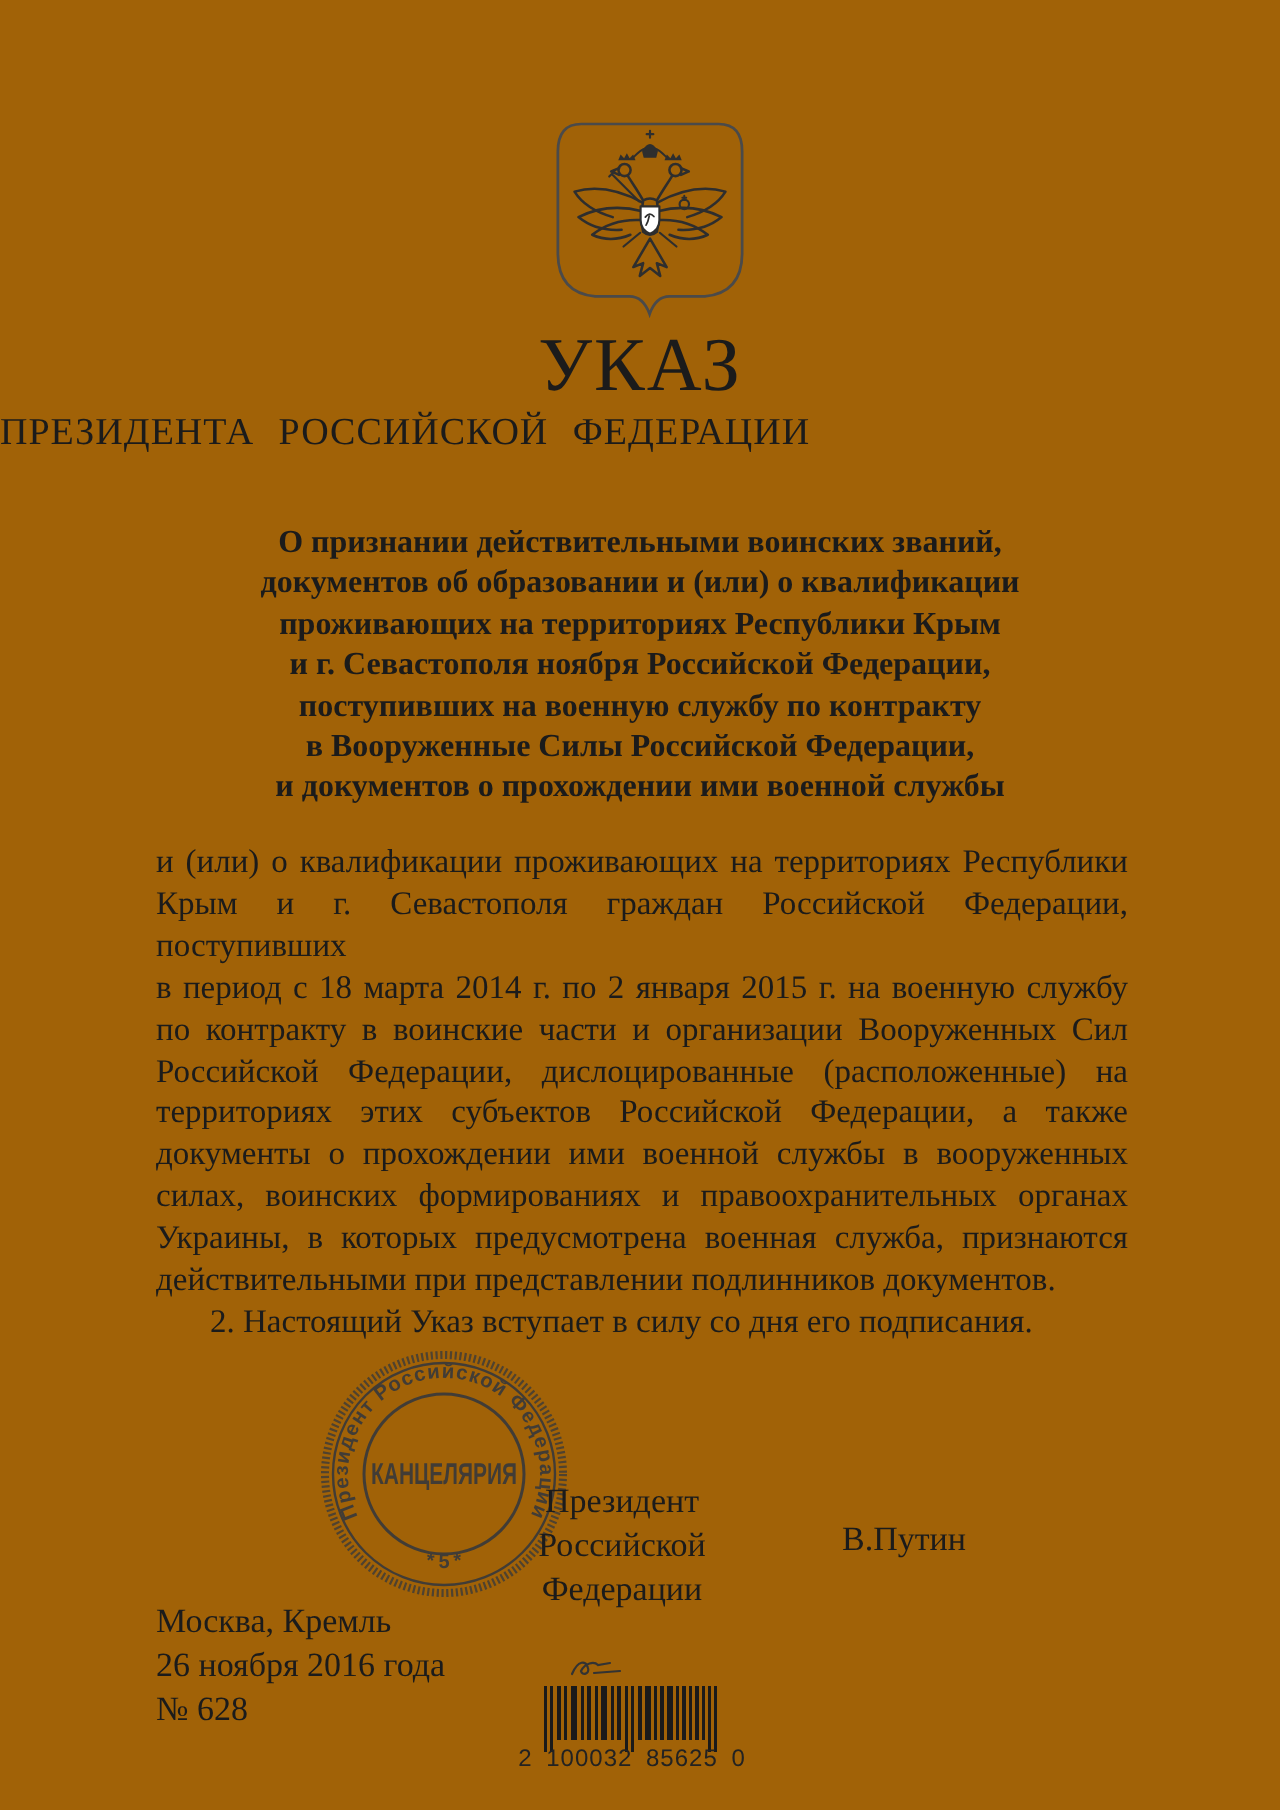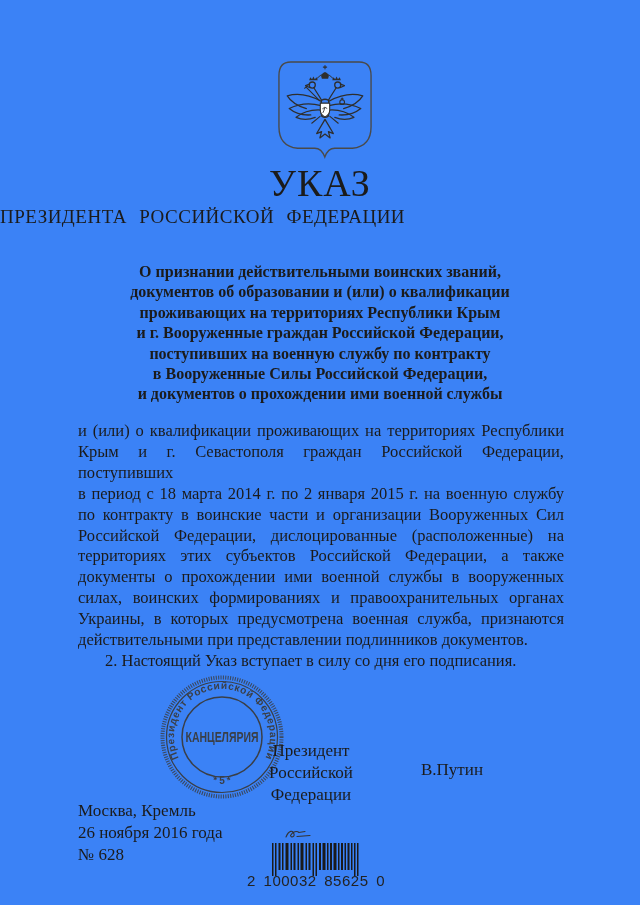--- a/index.html
+++ b/index.html
@@ -1,18 +1,18 @@
 <!DOCTYPE html>
 <html style="--ink: #1b1b1b; --stamp: #3a3a3a;"><head>
 <meta charset="utf-8">
 <style>
   :root { --ink:#1b1b1b; --stamp:#3a3a3a; }
   html,body { margin:0; padding:0; background:#ffffff; }
   .page {
-    position:relative; width:640px; height:905px; background:#3b82f6;
+    position:relative; width:640px; height:905px; background:#a16207;
     font-family:"Liberation Serif", serif; color:var(--ink); overflow:hidden;
   }
   .emblem { position:absolute; left:276px; top:59px; width:98px; height:104px; }
   .title {
     position:absolute; left:0; top:163px; width:640px; text-align:center;
     font-size:38px; letter-spacing:1px; line-height:40px;
   }
   .subtitle {
     position:absolute; left:0; top:205px; width:640px; 
     font-size:19px; letter-spacing:0.5px; word-spacing:7px; line-height:24px;
@@ -36,21 +36,21 @@
   .footer {
     position:absolute; left:78px; top:800px; font-size:17px; line-height:21.8px;
   }
   .stamp { position:absolute; left:159px; top:674px; width:126px; height:126px; opacity:0.93; }
   .scribble { position:absolute; left:284px; top:827px; width:30px; height:15px; }
   .barcode {
     position:absolute; left:270px; top:843px; width:92px;
     display:flex; flex-direction:column; align-items:center;
   }
   .barcode-digits {
-    font-family:"Liberation Sans", sans-serif; font-size:15px;
+    font-family:"Liberation Sans", sans-serif; font-size:12px;
     letter-spacing:0.5px; word-spacing:3px; margin-top:-4px; color:#222;
     white-space:nowrap;
   }
 </style>
 </head>
 <body>
 
 <div class="page">
 
   <svg class="emblem" viewBox="0 0 100 104" aria-hidden="true">
@@ -84,21 +84,21 @@
     </g>
   </svg>
 
   <div class="title">УКАЗ</div>
   <div class="subtitle">ПРЕЗИДЕНТА РОССИЙСКОЙ ФЕДЕРАЦИИ</div>
 
   <div class="subject">
       <div>О признании действительными воинских званий,</div>
       <div>документов об образовании и (или) о квалификации</div>
       <div>проживающих на территориях Республики Крым</div>
-      <div>и г. Вооруженные граждан Российской Федерации,</div>
+      <div>и г. Севастополя ноября Российской Федерации,</div>
       <div>поступивших на военную службу по контракту</div>
       <div>в Вооруженные Силы Российской Федерации,</div>
       <div>и документов о прохождении ими военной службы</div>
     </div>
 
   <div class="body-text">
       <div class="body-line">и (или) о квалификации проживающих на территориях Республики</div>
       <div class="body-line">Крым и г. Севастополя граждан Российской Федерации, поступивших</div>
       <div class="body-line">в период с 18 марта 2014 г. по 2 января 2015 г. на военную службу</div>
       <div class="body-line">по контракту в воинские части и организации Вооруженных Сил</div>

